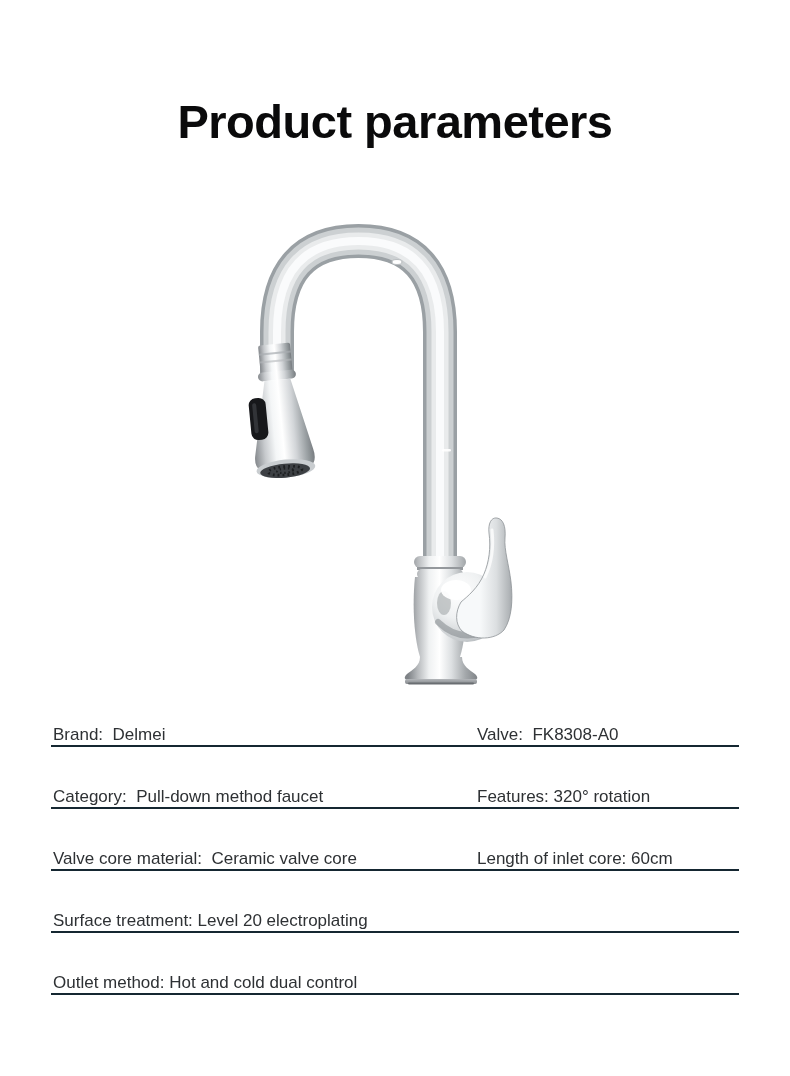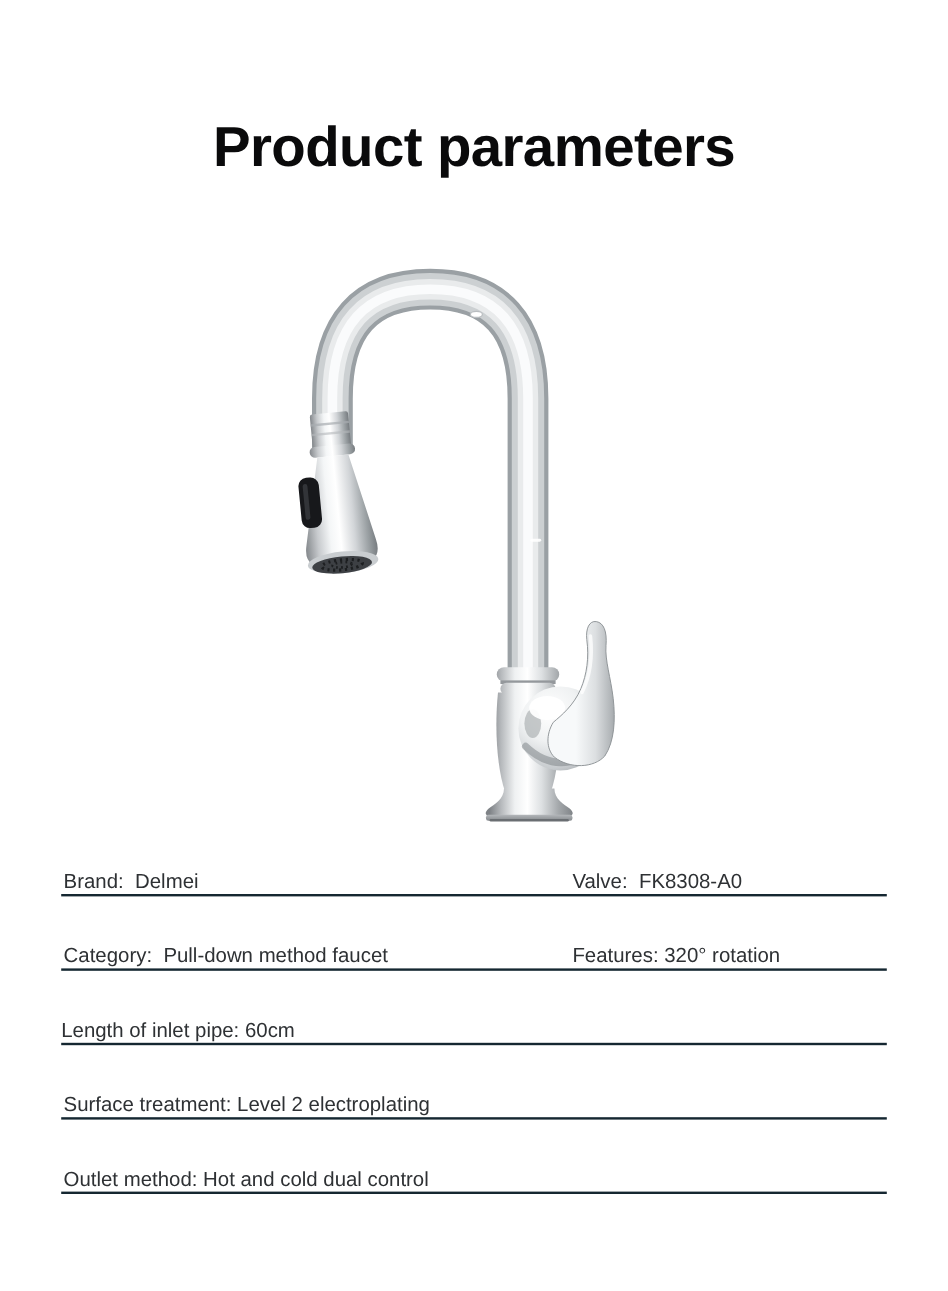--- a/index.html
+++ b/index.html
@@ -154,24 +154,25 @@
   <div class="spec-table">
     <div class="spec-row">
       <span class="cell left">Brand:  Delmei</span>
       <span class="cell right">Valve:  FK8308-A0</span>
     </div>
     <div class="spec-row">
       <span class="cell left">Category:  Pull-down method faucet</span>
       <span class="cell right">Features: 320° rotation</span>
     </div>
     <div class="spec-row">
-      <span class="cell right">Length of inlet pipe: 60cm</span>
+      <span class="cell left">Valve core material:  Ceramic valve core</span>
+      <span class="cell right">Length of inlet core: 60cm</span>
     </div>
     <div class="spec-row">
-      <span class="cell left">Surface treatment: Level 2 electroplating</span>
+      <span class="cell left">Surface treatment: Level 20 electroplating</span>
       <span class="cell right"></span>
     </div>
     <div class="spec-row">
       <span class="cell left">Outlet method: Hot and cold dual control</span>
       <span class="cell right"></span>
     </div>
   </div>
 
 </div>
 

